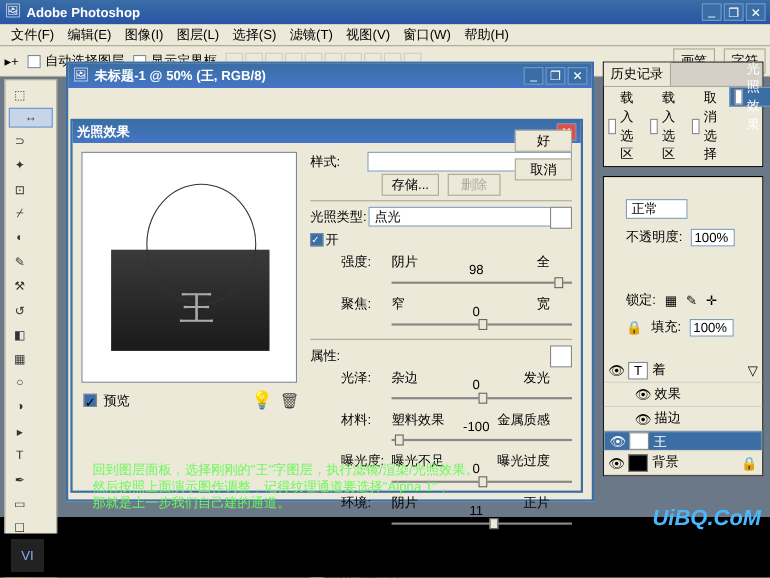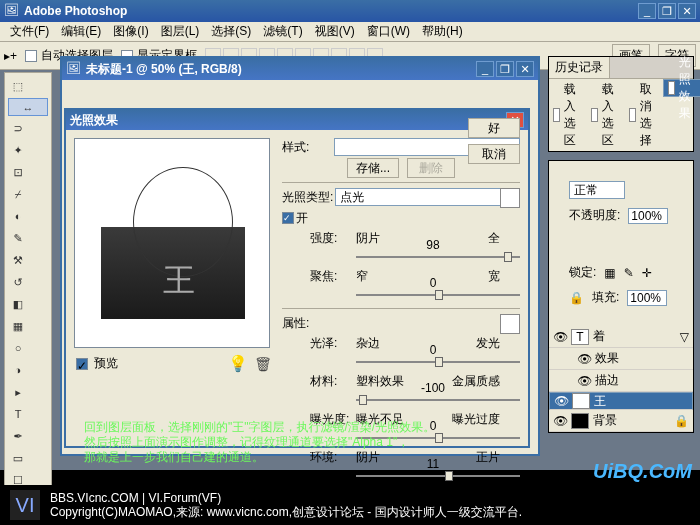--- a/index.html
+++ b/index.html
@@ -58,21 +58,21 @@
 .eye { width: 14px; text-align: center; }
 .thumb { width: 18px; height: 16px; background: #fff; border: 1px solid #888; }
 .thumb.dark { background: #000; }
 .layers-opts { display: flex; align-items: center; gap: 8px; padding: 20px; flex-wrap: wrap; }
 .layers-opts .sel { width: 56px; flex: none; }
 .pct { width: 40px; border: 1px solid #7f9db9; background: #fff; padding: 0 2px; }
 .bulb { font-size: 16px; color: #888; }
 .trash { font-size: 14px; color: #444; }
 .caption { position: absolute; top: 420px; left: 84px; width: 500px; color: #6cf85c; font-size: 12px; line-height: 15px; }
 .footer { position: absolute; bottom: 0; left: 0; width: 700px; height: 40px; background: #000; color: #fff; display: flex; align-items: center; padding: 0 10px; gap: 10px; }
-.footer .logo { width: 30px; height: 30px; background: #222; display: flex; align-items: center; justify-content: center; color: #8af; font-size: 20px; text-align: center; }
+.footer .logo { width: 30px; height: 30px; background: #222; display: flex; align-items: center; justify-content: center; color: #8af; font-size: 12px; text-align: center; }
 .footer-text { font-size: 11px; line-height: 14px; }
 .brand { position: absolute; bottom: 42px; right: 8px; color: #4ab8ff; font-size: 20px; font-weight: bold; font-style: italic; }
 .align-icons { display: flex; gap: 2px; }
 .align-icons span { width: 16px; height: 16px; border: 1px solid #ccc; background: #ece9d8; }
 </style>
 </head>
 <body>
 
 <div class="app">
   <div class="titlebar">
@@ -371,17 +371,13 @@
 <div class="caption">
   <div>回到图层面板，选择刚刚的"王"字图层，执行滤镜/渲染/光照效果。</div>
   <div>然后按照上面演示图作调整，记得纹理通道要选择"Alpha 1"，</div>
   <div>那就是上一步我们自己建的通道。</div>
 </div>
 
 <div class="brand">UiBQ.CoM</div>
 
 <div class="footer">
   <div class="logo">VI</div>
-  <div class="footer-text">
-    <div>BBS.VIcnc.COM | VI.Forum(VF)</div>
-    <div>Copyright(C)MAOMAO,来源: www.vicnc.com,创意设计论坛 - 国内设计师人一级交流平台.</div>
-  </div>
 </div>
 
 </body></html>

